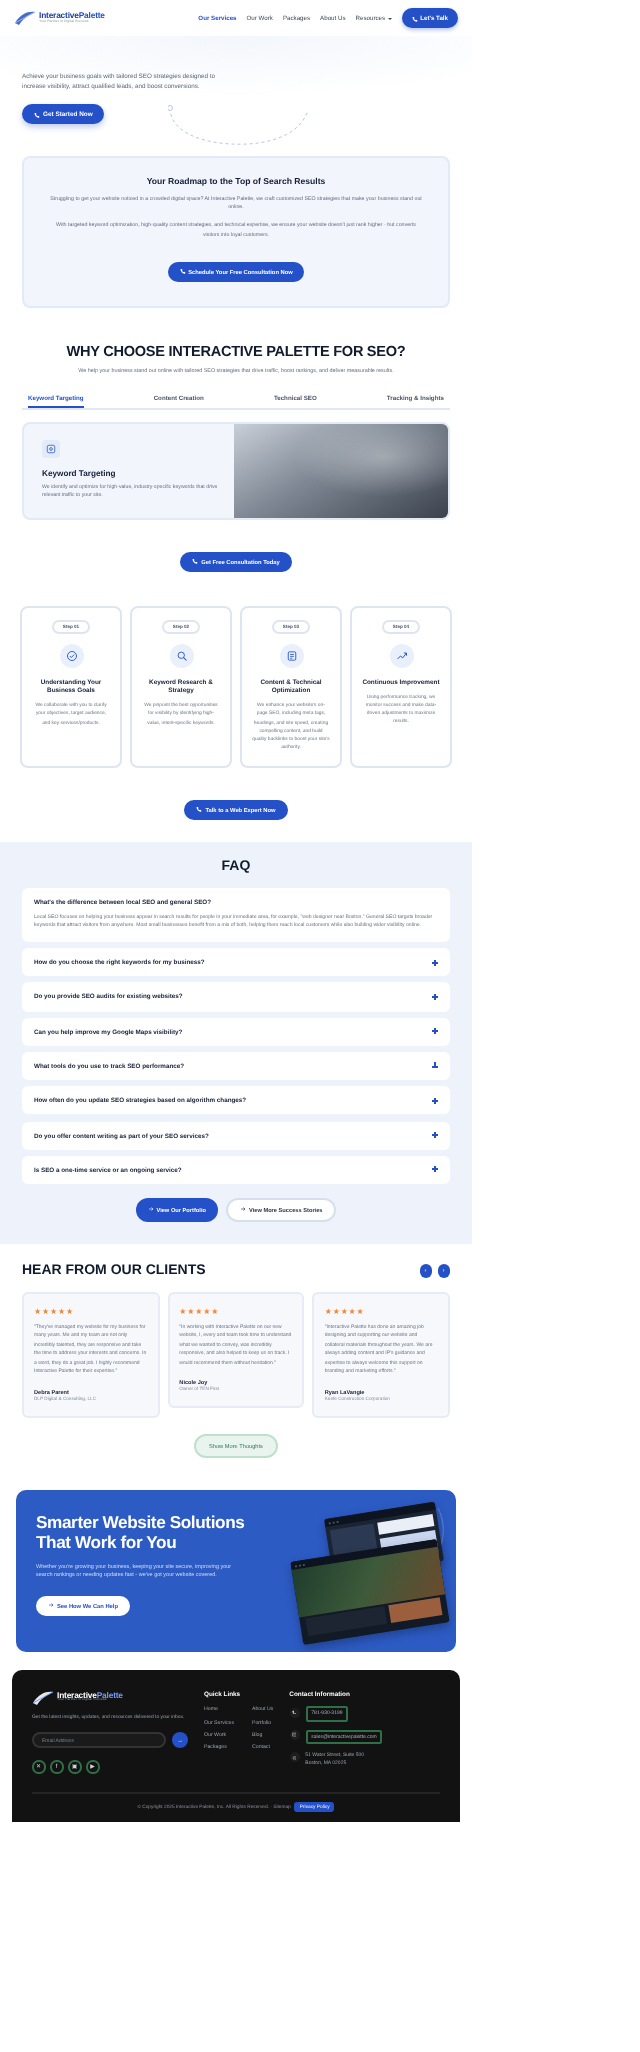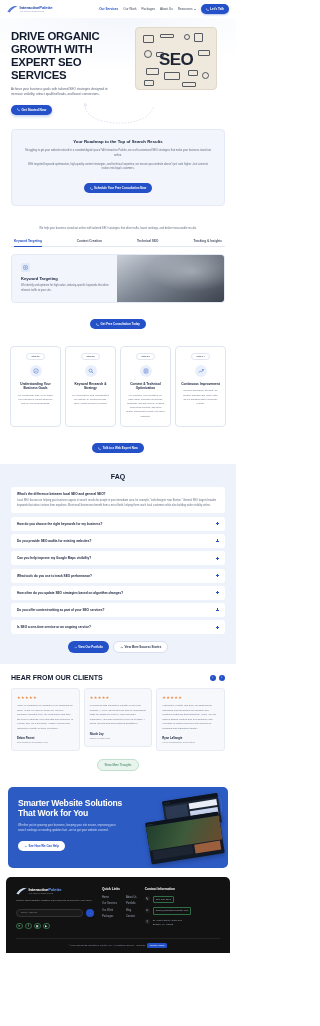--- a/index.html
+++ b/index.html
@@ -201,44 +201,27 @@
               <path d="M2 2h2l1 2.5L3.8 5.6a7 7 0 003 3L8 7.3 10.5 8.3V10.3A1.2 1.2 0 019 11.4 9.6 9.6 0 011 3.2 1.2 1.2 0 012 2z" fill="#fff"></path>
             </svg></span>
         <span>Let's Talk</span>
       </button>
     </div>
   </div>
 
   <section class="hero">
     <div class="hero-inner">
       <div class="hero-left">
-        <h1 class="hero-title">Drive Organic Growth With Expert SEO Services</h1>
         <p class="hero-sub">Achieve your business goals with tailored SEO strategies designed to increase visibility, attract qualified leads, and boost conversions.</p>
         <button class="btn hero-btn">
           <span class="ico-sm"><svg width="3" height="3" viewBox="0 0 12 12">
                 <path d="M2 2h2l1 2.5L3.8 5.6a7 7 0 003 3L8 7.3 10.5 8.3V10.3A1.2 1.2 0 019 11.4 9.6 9.6 0 011 3.2 1.2 1.2 0 012 2z" fill="#fff"></path>
               </svg></span>
           <span>Get Started Now</span>
         </button>
-      </div>
-      <div class="hero-art">
-        <span class="seo-word">SEO</span>
-        <i class="doodle d-box" style="left:7px;top:7px;width:11px;height:8px"></i>
-        <i class="doodle d-box" style="left:24px;top:6px;width:14px;height:4px"></i>
-        <i class="doodle d-circ" style="left:48px;top:6px;width:6px;height:6px"></i>
-        <i class="doodle d-box" style="left:58px;top:5px;width:9px;height:9px"></i>
-        <i class="doodle d-circ" style="left:8px;top:22px;width:8px;height:8px"></i>
-        <i class="doodle d-box" style="left:20px;top:24px;width:8px;height:5px"></i>
-        <i class="doodle d-box" style="left:62px;top:22px;width:12px;height:6px"></i>
-        <i class="doodle d-box" style="left:10px;top:40px;width:13px;height:7px"></i>
-        <i class="doodle d-box" style="left:28px;top:44px;width:16px;height:8px"></i>
-        <i class="doodle d-box" style="left:52px;top:42px;width:10px;height:6px"></i>
-        <i class="doodle d-circ" style="left:66px;top:44px;width:7px;height:7px"></i>
-        <i class="doodle d-box" style="left:8px;top:52px;width:10px;height:6px"></i>
-        <i class="doodle d-box" style="left:46px;top:54px;width:14px;height:5px"></i>
       </div>
     </div>
     <svg class="hero-swoosh" viewBox="0 0 144 44">
       <path d="M2 4 C2 30,40 42,80 40 C112 38,134 26,140 6" stroke="#b9c6e2" stroke-width="1" fill="none" stroke-dasharray="3 3"></path>
       <circle cx="2" cy="4" r="2.5" fill="#fff" stroke="#b9c6e2" stroke-width="1"></circle>
     </svg>
   </section>
 
   <div class="roadmap-wrap">
     <div class="roadmap">
@@ -248,20 +231,21 @@
       <button class="btn">
         <span class="ico-sm"><svg width="3" height="3" viewBox="0 0 12 12">
               <path d="M2 2h2l1 2.5L3.8 5.6a7 7 0 003 3L8 7.3 10.5 8.3V10.3A1.2 1.2 0 019 11.4 9.6 9.6 0 011 3.2 1.2 1.2 0 012 2z" fill="#fff"></path>
             </svg></span>
         <span>Schedule Your Free Consultation Now</span>
       </button>
     </div>
   </div>
 
   <section class="why">
+    <h2 class="sec-title">Why Choose Interactive Palette for SEO?</h2>
     <p class="why-sub">We help your business stand out online with tailored SEO strategies that drive traffic, boost rankings, and deliver measurable results.</p>
     <div class="tabs">
       <div class="tab active">Keyword Targeting</div>
       <div class="tab">Content Creation</div>
       <div class="tab">Technical SEO</div>
       <div class="tab">Tracking &amp; Insights</div>
     </div>
     <div class="tabline"></div>
   </section>
   <div class="feature">

